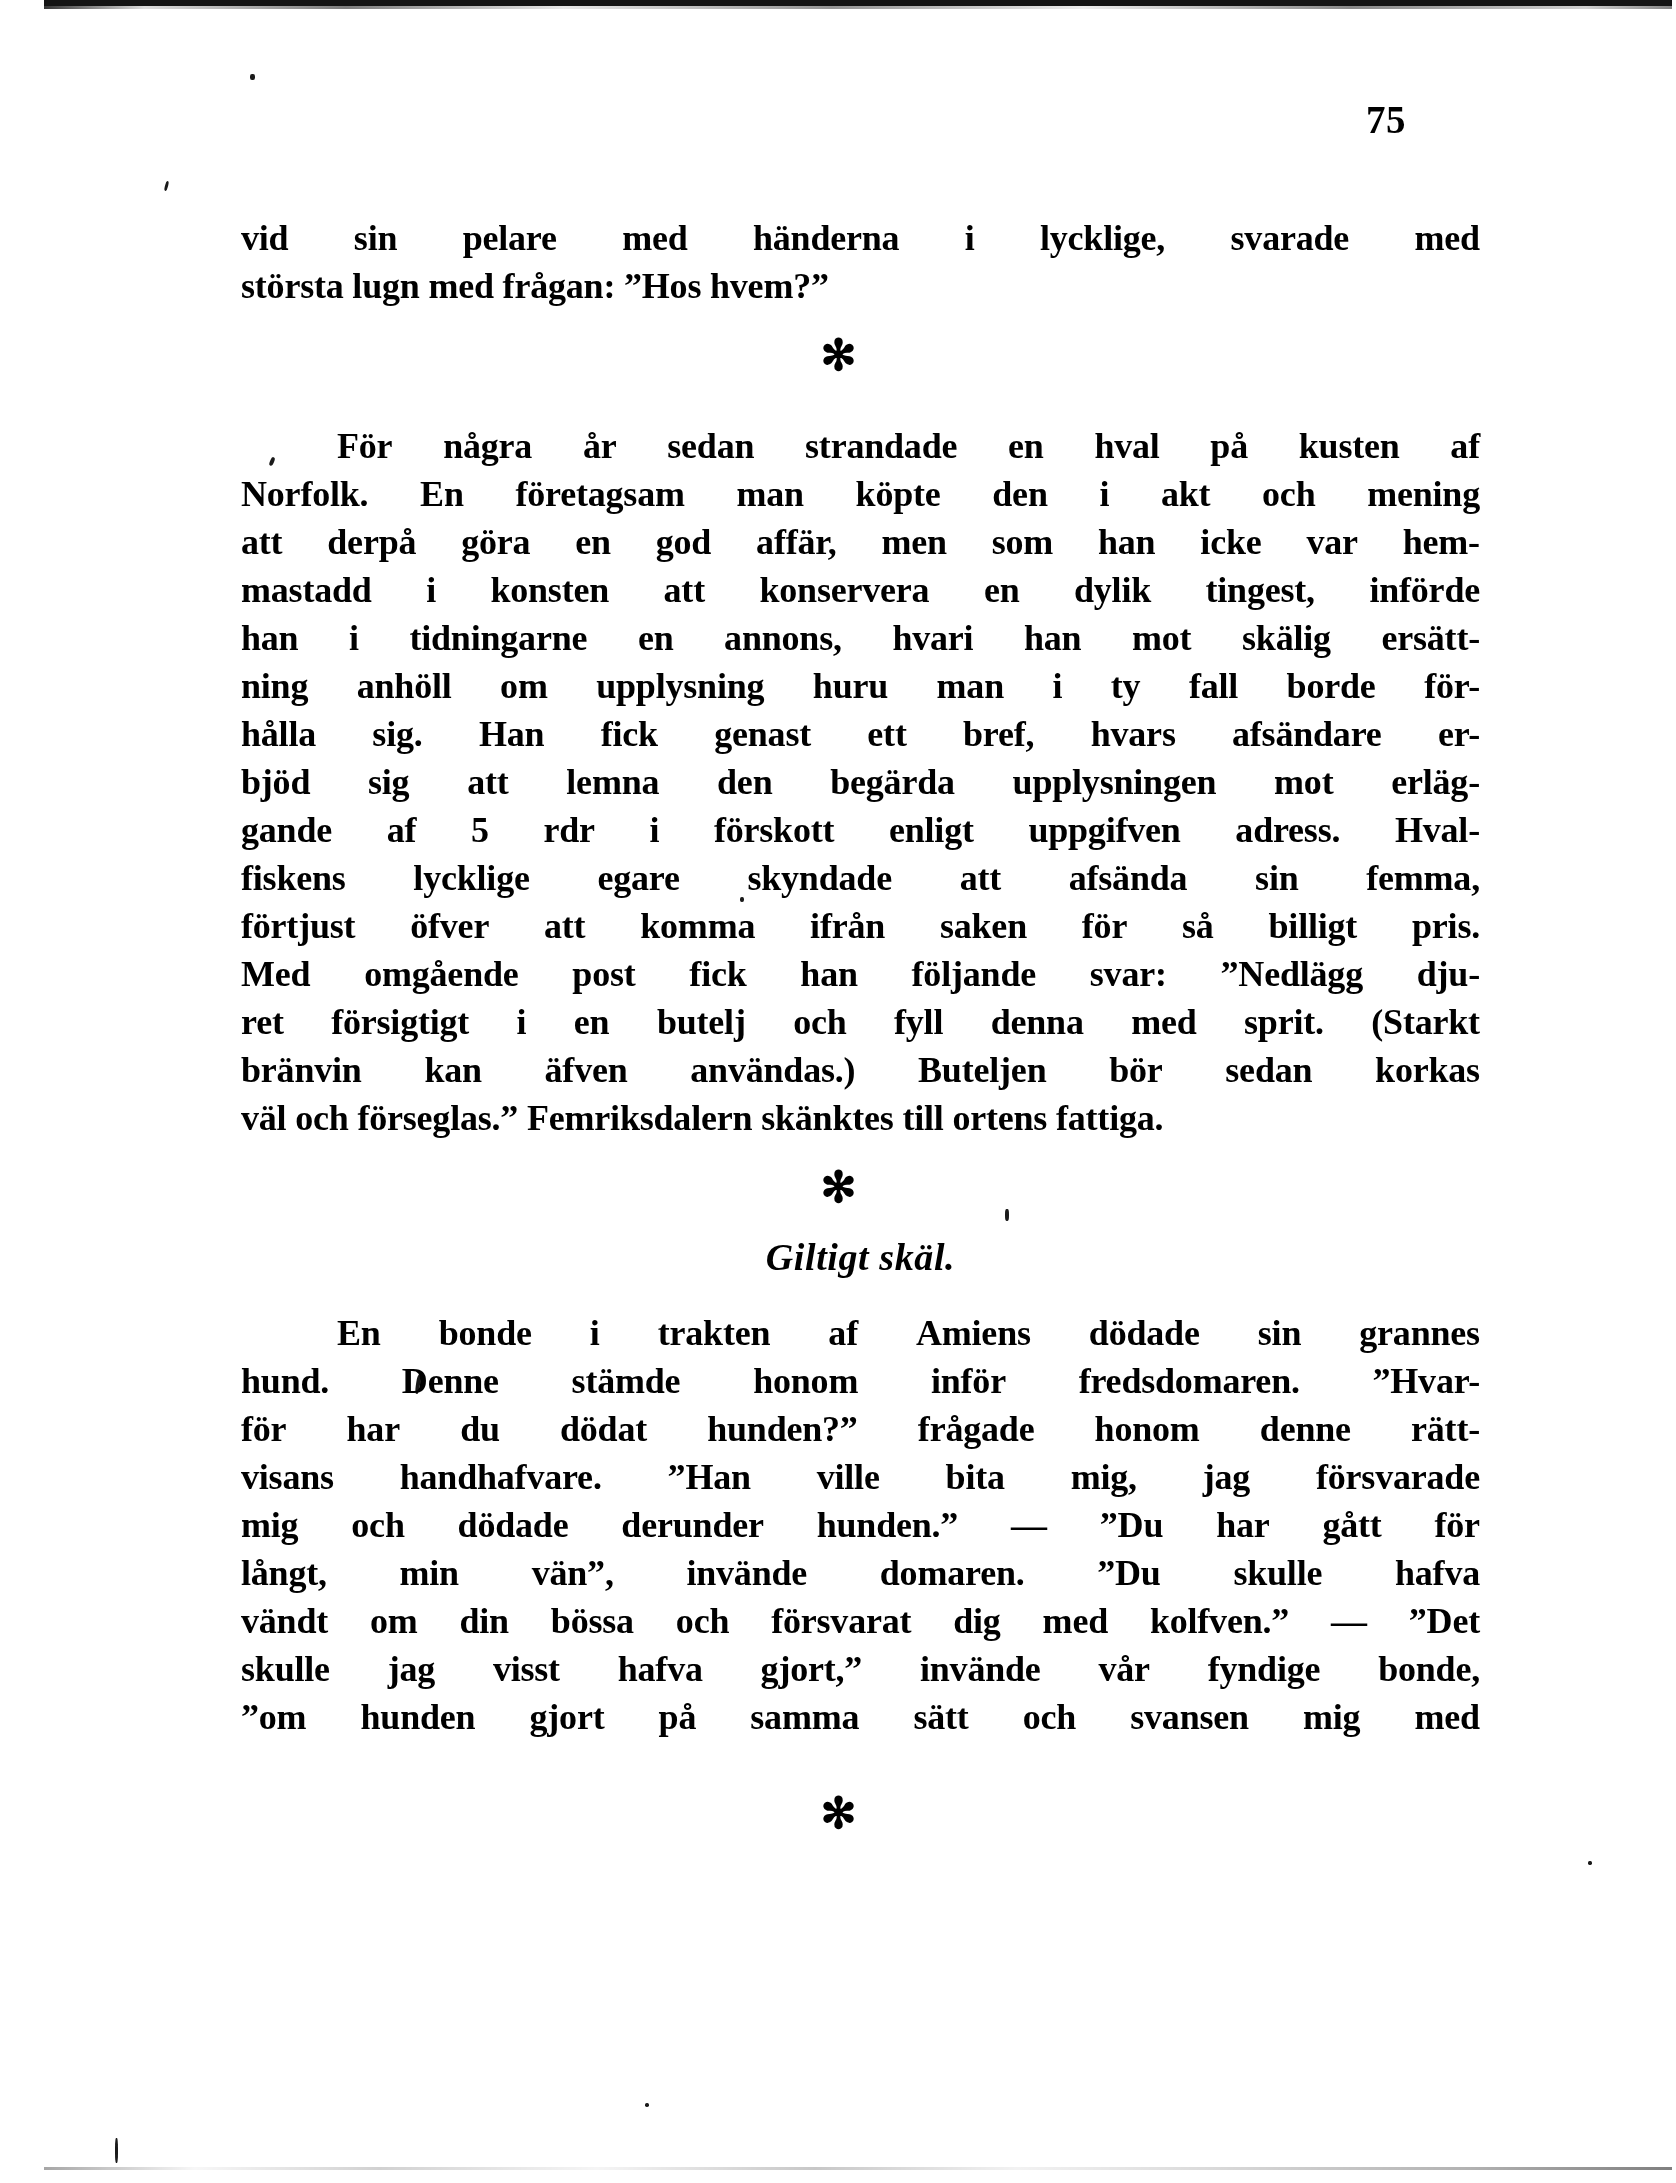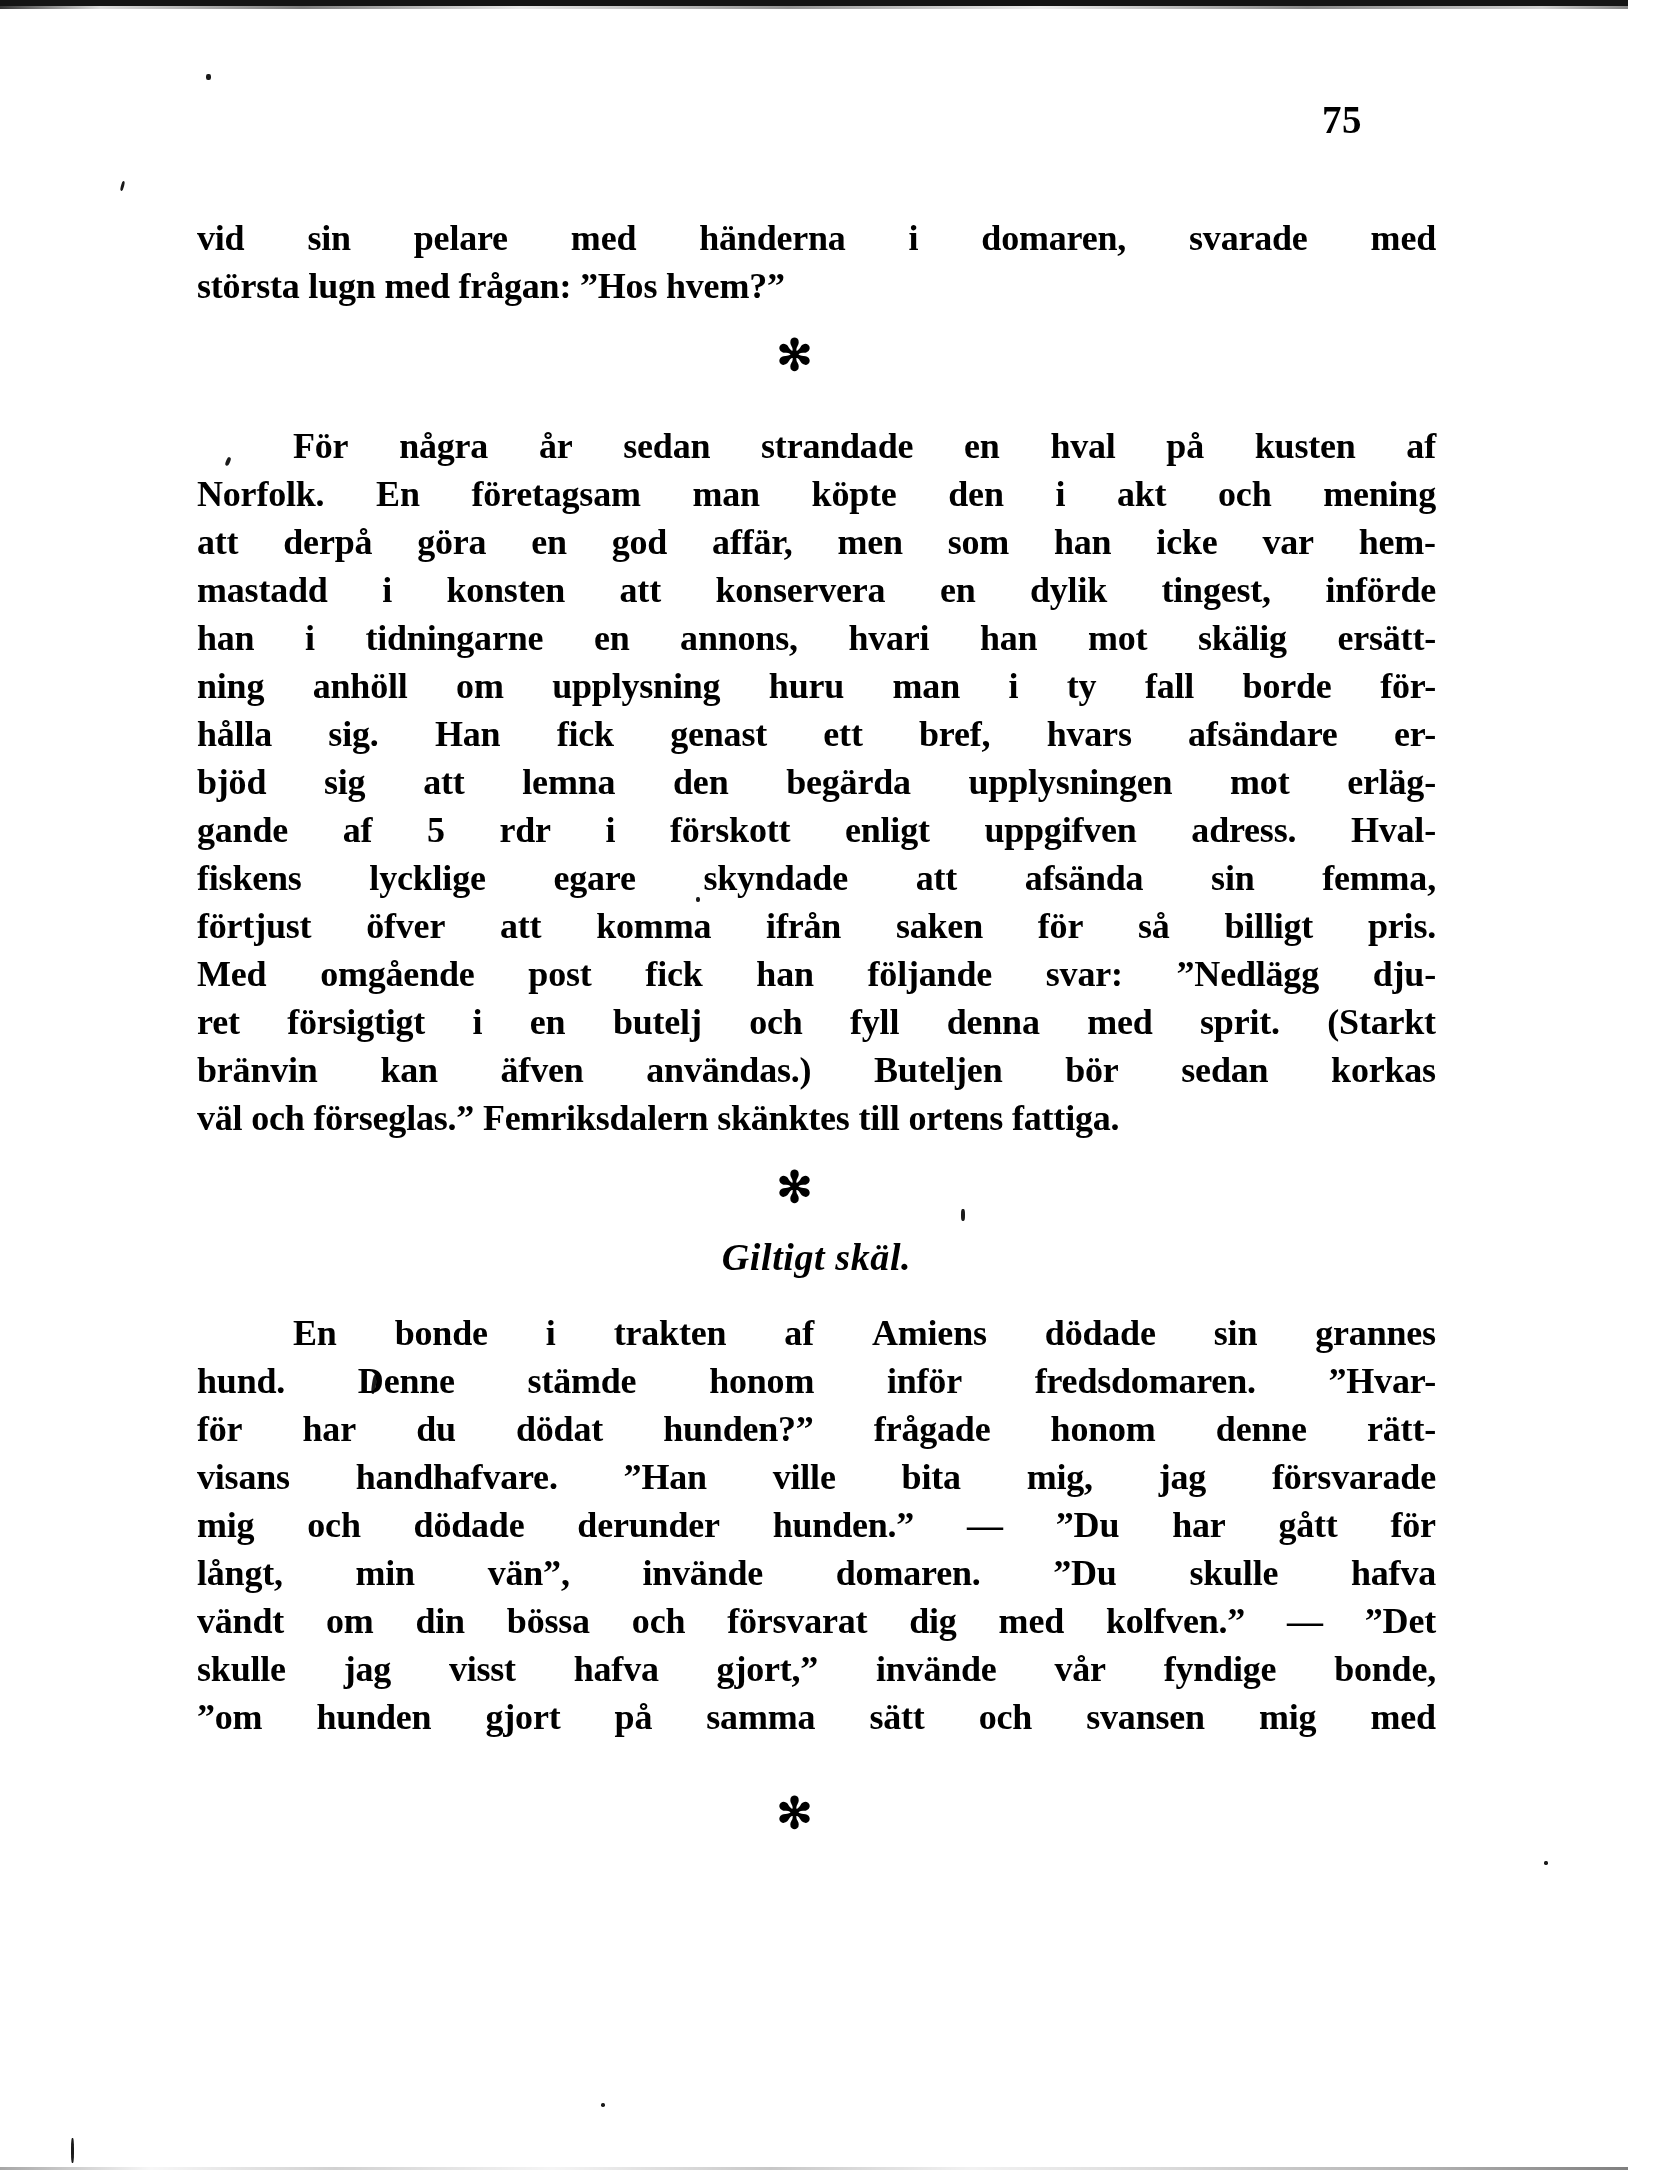--- a/index.html
+++ b/index.html
@@ -9,20 +9,21 @@
   }
 
   #page {
     position: relative;
     width: 1628px;
     height: 2183px;
     background: #ffffff;
     overflow: hidden;
     font-family: "Liberation Serif", "DejaVu Serif", serif;
     color: #000000;
+    margin-left: 44px;
   }
 
   
   .scan-edge-top {
     position: absolute;
     top: 0; left: 0;
     width: 1676px;
     height: 6.2px;
     background: #141414;
   }
@@ -168,21 +169,21 @@
   <div class="textblock">
 
     <div>
       <div class="line just">
         <span class="w">vid</span>
         <span class="w">sin</span>
         <span class="w">pelare</span>
         <span class="w">med</span>
         <span class="w">händerna</span>
         <span class="w">i</span>
-        <span class="w">domaren,</span>
+        <span class="w">lycklige,</span>
         <span class="w">svarade</span>
         <span class="w">med</span>
       </div>
       <div class="line flush">
         <span class="w">största lugn med frågan: ”Hos hvem?”</span>
       </div>
     </div>
 
     <div class="gap-sm"></div>
 

